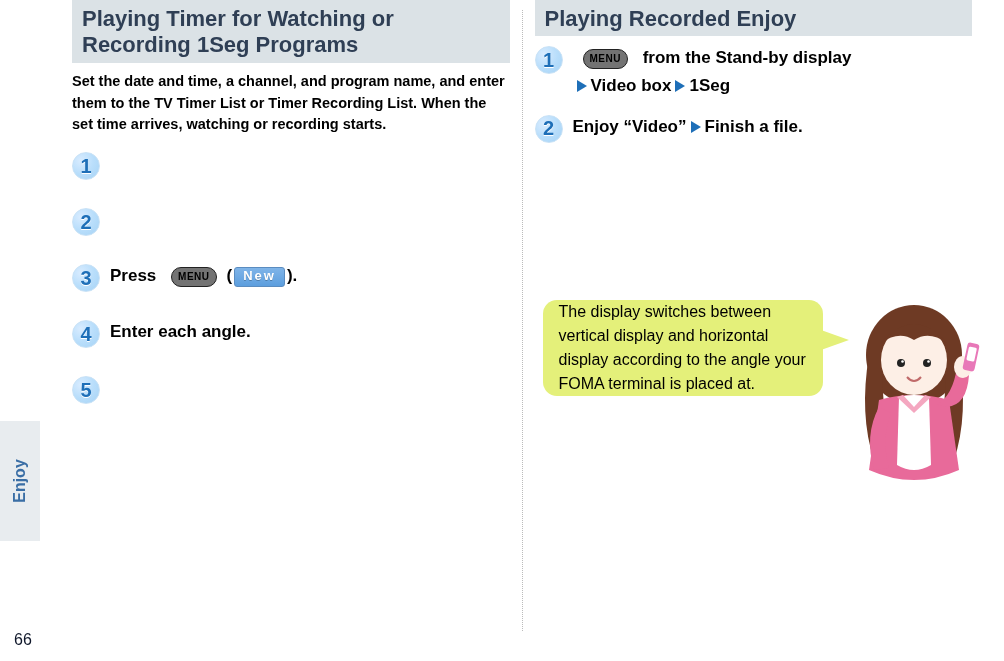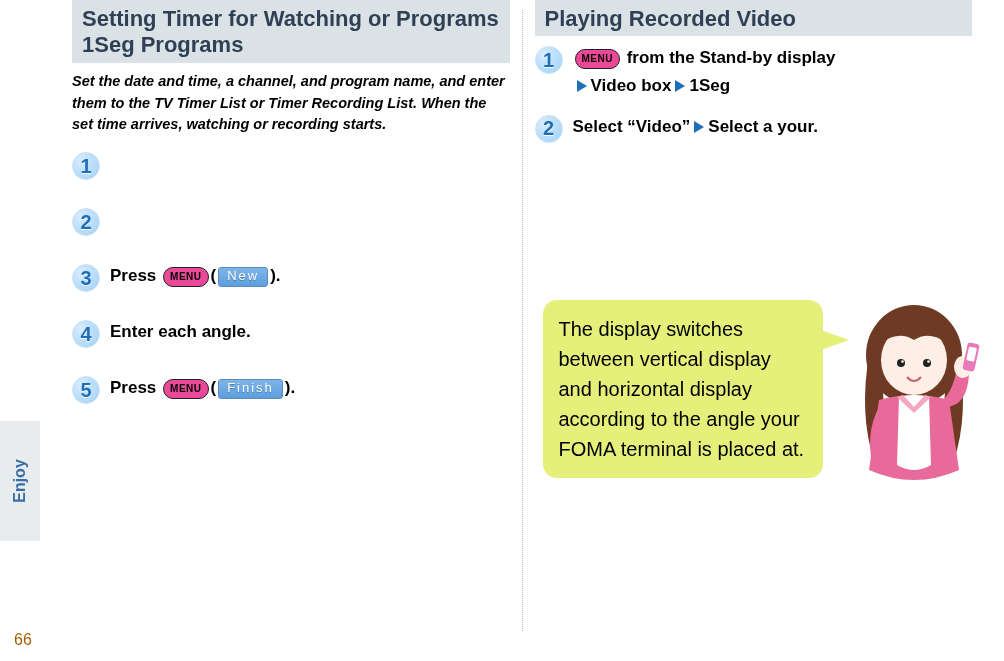--- a/index.html
+++ b/index.html
@@ -66,21 +66,20 @@
     color: #2f3f55;
     font-size: 22px;
     font-weight: bold;
     line-height: 1.2;
   }
   .intro {
     font-weight: bold;
     font-size: 14.5px;
     line-height: 1.5;
     margin-bottom: 14px;
-    font-style: italic;
   }
   .step {
     display: flex;
     align-items: flex-start;
     margin-bottom: 26px;
   }
   .step-num {
     min-width: 28px;
     height: 28px;
     display: flex;
@@ -107,58 +106,58 @@
     align-items: center;
     justify-content: center;
     border: 1.8px solid #222;
     border-radius: 14px;
     padding: 0 6px;
     font-size: 10px;
     font-weight: bold;
     letter-spacing: 0.5px;
     height: 20px;
     vertical-align: middle;
-    background: #ec4899;
-    margin: 0 2px;
+    background: #737373;
+    margin: 0 10px;
   }
   .arrow {
     display: inline-block;
     width: 0; height: 0;
     border-left: 10px solid #1e6fb8;
     border-top: 6px solid transparent;
     border-bottom: 6px solid transparent;
     vertical-align: middle;
     margin: 0 4px;
   }
   .scrnbtn {
     display: inline-flex;
     align-items: center;
     justify-content: center;
     padding: 0 8px;
     height: 20px;
     font-size: 13px;
-    font-weight: normal;
+    font-weight: bold;
     color: #fff;
     letter-spacing: 2px;
     background: linear-gradient(#7fb4e8, #5c9ede);
     border: 1px solid #5a8cc0;
     border-radius: 3px;
     vertical-align: middle;
     margin: 0 2px;
     text-shadow: 0 1px 0 rgba(0,0,0,0.25);
   }
   .tip-box {
     position: absolute;
     left: 20px;
     top: 300px;
     width: 280px;
     background: #e4f07a;
     border-radius: 14px;
-    padding: 14px 16px;
-    font-size: 20px;
+    padding: 0 16px;
+    font-size: 16px;
     line-height: 1.5;
     font-weight: normal;
   }
   .tip-tail {
     position: absolute;
     right: -26px;
     top: 30px;
     width: 0; height: 0;
     border-left: 28px solid #e4f07a;
     border-top: 10px solid transparent;
@@ -169,37 +168,37 @@
     right: 0;
     top: 295px;
     width: 165px;
     height: 200px;
   }
   .page-num {
     position: absolute;
     bottom: 12px;
     left: 14px;
     font-size: 16px;
-    color: #a16207;
+    color: #0f172a;
   }
   svg.mascot-svg { width: 165px; height: 200px; }
 </style>
 </head>
 <body>
 
 <div class="page">
   <div class="side-tab">
     <div class="side-tab-inner">
       <span class="side-tab-text">Enjoy</span>
     </div>
   </div>
 
   <div class="col col-left">
     <div class="heading-band">
-      <h2>Setting Timer for Watching or Programs 1Seg Programs</h2>
+      <h2>Playing Timer for Watching or Recording 1Seg Programs</h2>
     </div>
     <p class="intro">Set the date and time, a channel, and program name, and enter them to the TV Timer List or Timer Recording List. When the set time arrives, watching or recording starts.</p>
 
     <div class="step">
       <div class="step-num">1</div>
     </div>
 
     <div class="step">
       <div class="step-num">2</div>
     </div>
@@ -211,45 +210,42 @@
       </div>
     </div>
 
     <div class="step">
       <div class="step-num">4</div>
       <div class="step-body">Enter each angle.</div>
     </div>
 
     <div class="step">
       <div class="step-num">5</div>
-      <div class="step-body">
-        <span>Press </span><span class="menu-key">MENU</span><span>(</span><span class="scrnbtn">Finish</span><span>).</span>
-      </div>
     </div>
   </div>
 
   <div class="divider"></div>
 
   <div class="col">
     <div class="heading-band">
-      <h2>Playing Recorded Video</h2>
+      <h2>Playing Recorded Enjoy</h2>
     </div>
 
     <div class="step" style="margin-bottom:14px;">
       <div class="step-num">1</div>
       <div class="step-body">
         <span class="menu-key">MENU</span><span> from the Stand-by display</span><br>
         <span class="arrow"></span><span>Video box</span><span class="arrow"></span><span>1Seg</span>
       </div>
     </div>
 
     <div class="step">
       <div class="step-num">2</div>
       <div class="step-body">
-        <span>Select “Video”</span><span class="arrow"></span><span>Select a your.</span>
+        <span>Enjoy “Video”</span><span class="arrow"></span><span>Finish a file.</span>
       </div>
     </div>
 
     <div class="tip-box">
       <span>The display switches between vertical display and horizontal display according to the angle your FOMA terminal is placed at.</span>
       <div class="tip-tail"></div>
     </div>
 
     <div class="mascot">
       <svg class="mascot-svg" viewBox="0 0 165 200">

